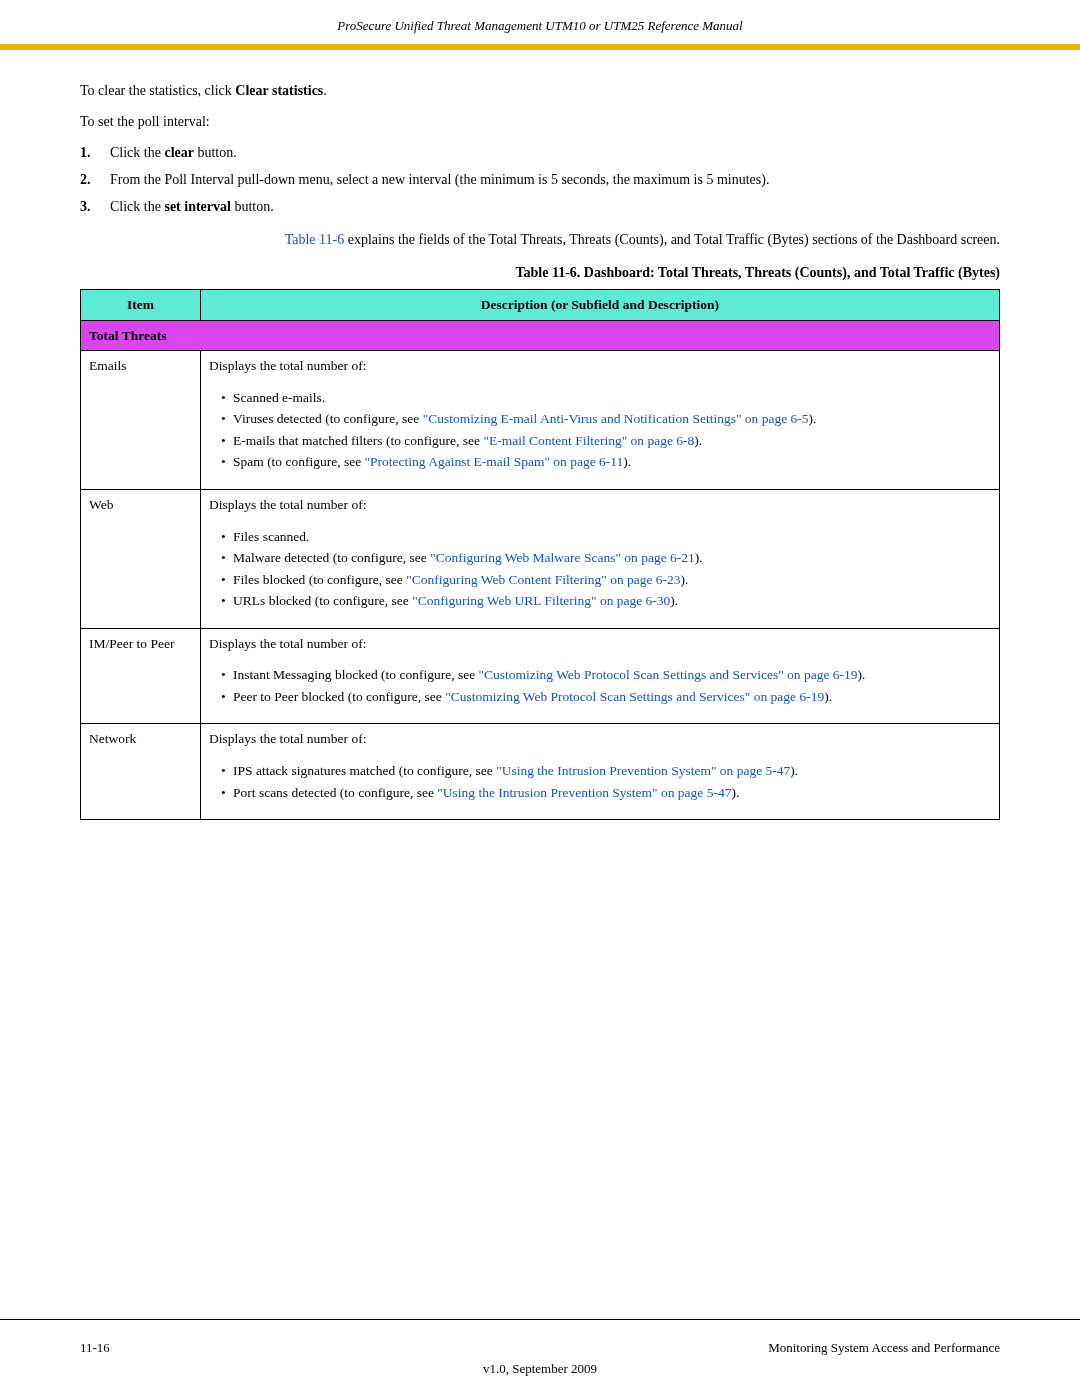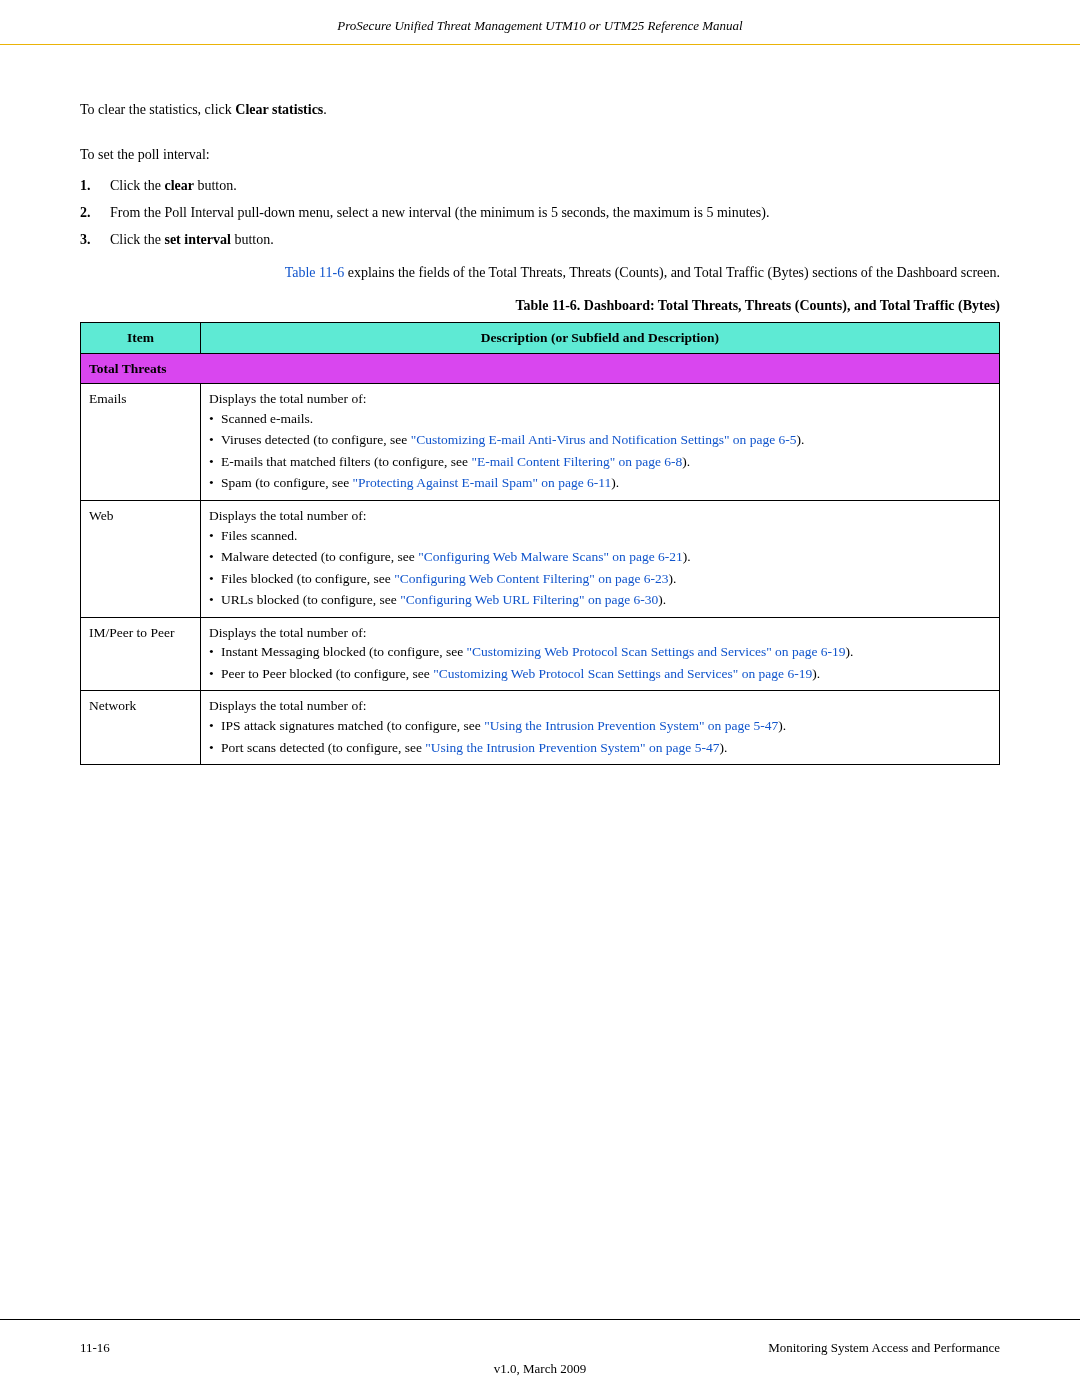--- a/index.html
+++ b/index.html
@@ -18,38 +18,37 @@
       padding: 0;
       position: relative;
       display: flex;
       flex-direction: column;
     }
     .header-bar {
       display: flex;
       justify-content: center;
       align-items: center;
       padding: 18px 80px 10px 80px;
-      border-bottom: 1px solid #eab308;
+      border-bottom: 6px solid #eab308;
       margin-bottom: 0;
     }
     .header-title {
       font-style: italic;
       font-size: 13px;
       color: #000;
       text-align: center;
     }
     .main-content {
       padding: 30px 80px 20px 80px;
       flex: 1;
     }
     .intro-text {
       font-size: 14px;
       margin-bottom: 10px;
       line-height: 1.5;
-      margin-top: 24px;
     }
     .bold { font-weight: bold; }
     .numbered-list {
       list-style: none;
       margin: 0 0 12px 0;
       padding: 0;
     }
     .numbered-list li {
       font-size: 14px;
       line-height: 1.5;
@@ -97,21 +96,21 @@
       font-size: 13.5px;
     }
     .col-item { width: 120px; }
     .col-desc { width: auto; }
     .total-threats-row td {
       font-weight: bold;
       background-color: #d946ef;
     }
     .bullet-list {
       list-style: none;
-      margin: 0;
+      margin: 12px;
       padding: 0;
     }
     .bullet-list li {
       padding-left: 12px;
       position: relative;
       margin-bottom: 2px;
       line-height: 1.45;
     }
     .bullet-list li::before {
       content: "•";
@@ -237,14 +236,14 @@
         </tbody>
     </table>
 
     <div class="spacer"></div>
   </div>
 
   <div class="footer-bar">
     <span class="footer-left">11-16</span>
     <span class="footer-right">Monitoring System Access and Performance</span>
   </div>
-  <div class="footer-version">v1.0, March 2009</div>
+  <div class="footer-version">v1.0, September 2009</div>
 </div>
 
 </body></html>

